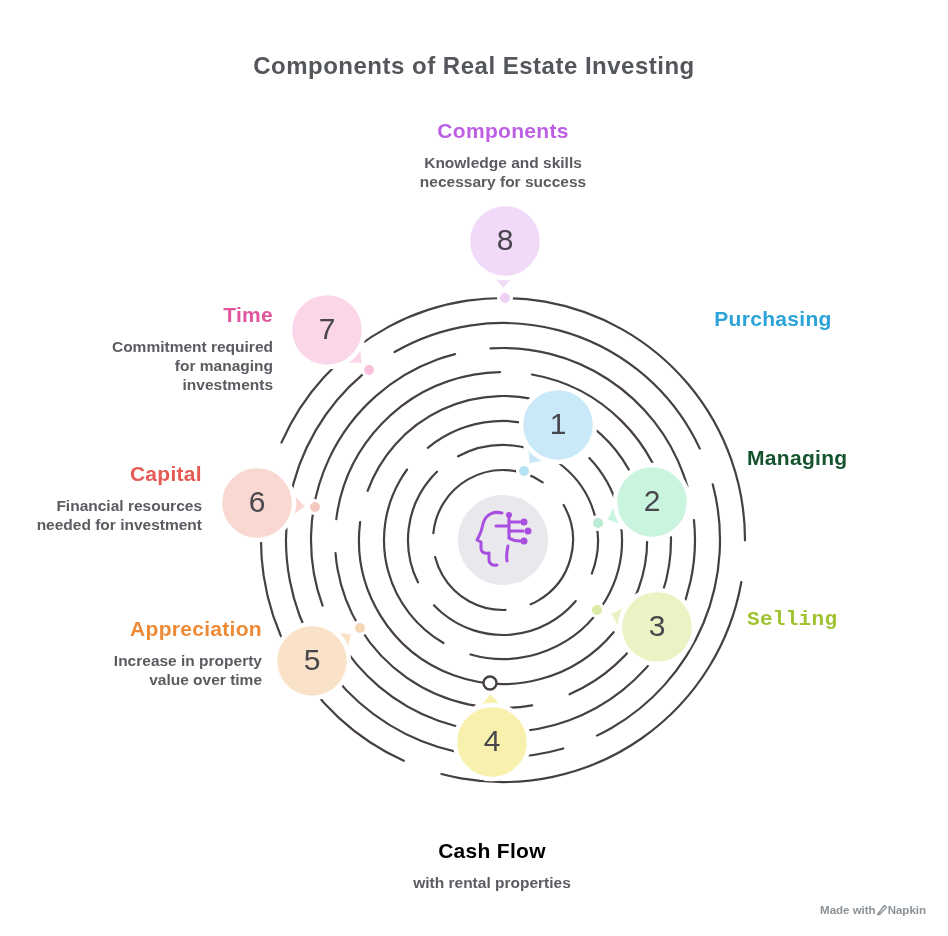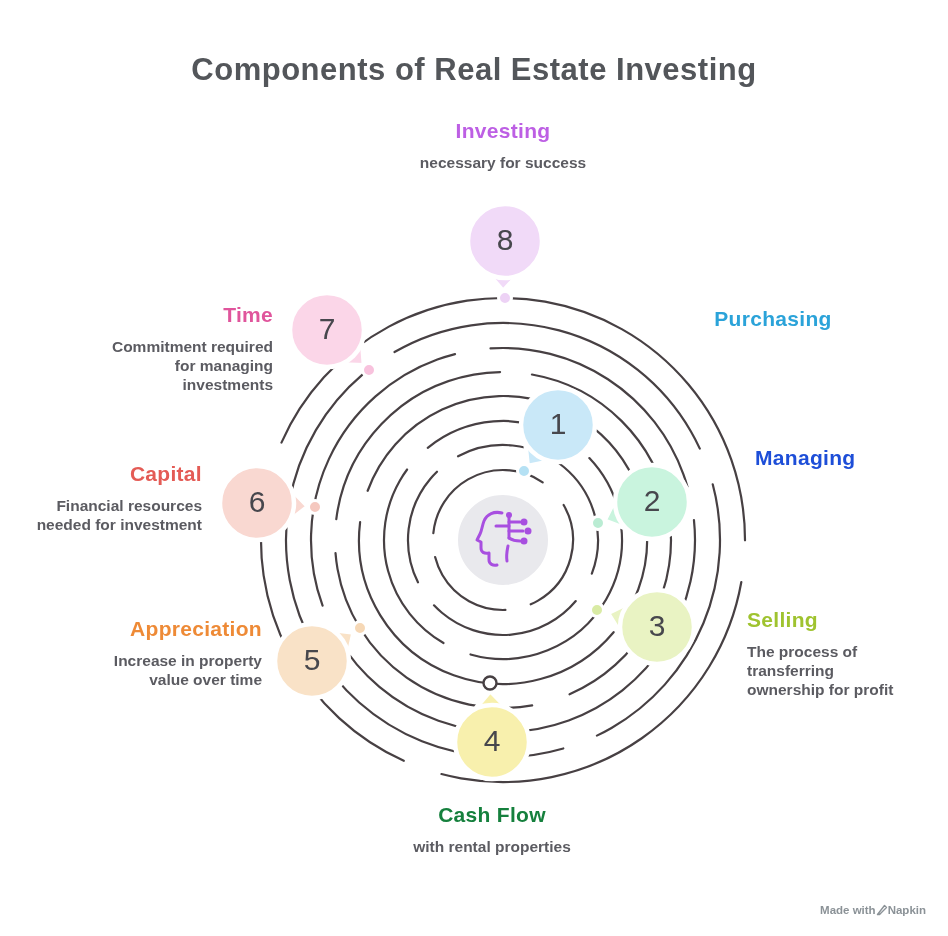--- a/index.html
+++ b/index.html
@@ -15,21 +15,21 @@
   .diagram-svg {
     position: absolute;
     left: 0; top: 0;
     width: 948px; height: 936px;
   }
   .page-title {
     position: absolute;
     left: 0; top: 52px;
     width: 948px;
     text-align: center;
-    font-size: 31px;
+    font-size: 24px;
     font-weight: 700;
     letter-spacing: 0.5px;
     color: #53565a;
   }
   .item-block { position: absolute; }
   .item-label {
     font-size: 21px;
     font-weight: 700;
     line-height: 23px;
     letter-spacing: 0.3px;
@@ -162,34 +162,29 @@
   <div class="bubble-number num-5">5</div>
   <div class="bubble-number num-6">6</div>
   <div class="bubble-number num-7">7</div>
   <div class="bubble-number num-8">8</div>
 
   <div class="item-block blk-purchasing">
     <div class="item-label" style="color: rgb(43, 163, 217);">Purchasing</div>
   </div>
 
   <div class="item-block blk-managing">
-    <div class="item-label" style="color: #1d4ed8; margin-left: 8px;">Managing</div>
+    <div class="item-label" style="color: #14532d;">Managing</div>
   </div>
 
   <div class="item-block blk-selling">
-    <div class="item-label" style="color: rgb(159, 195, 47);">Selling</div>
-    <div class="item-desc">
-      <div>The process of</div>
-      <div>transferring</div>
-      <div>ownership for profit</div>
-    </div>
+    <div class="item-label" style="color: rgb(159, 195, 47); font-family: Liberation Mono, monospace;">Selling</div>
   </div>
 
   <div class="item-block blk-cashflow">
-    <div class="item-label" style="color: #15803d;">Cash Flow</div>
+    <div class="item-label" style="color: #000000; margin-top: 36px;">Cash Flow</div>
     <div class="item-desc">
       <div>with rental properties</div>
     </div>
   </div>
 
   <div class="item-block blk-capital">
     <div class="item-label" style="color: rgb(228, 91, 85);">Capital</div>
     <div class="item-desc">
       <div>Financial resources</div>
       <div>needed for investment</div>
@@ -207,22 +202,23 @@
   <div class="item-block blk-time">
     <div class="item-label" style="color: rgb(224, 85, 156);">Time</div>
     <div class="item-desc">
       <div>Commitment required</div>
       <div>for managing</div>
       <div>investments</div>
     </div>
   </div>
 
   <div class="item-block blk-expertise">
-    <div class="item-label" style="color: rgb(189, 95, 228);">Investing</div>
-    <div class="item-desc">
+    <div class="item-label" style="color: rgb(189, 95, 228);">Components</div>
+    <div class="item-desc">
+      <div>Knowledge and skills</div>
       <div>necessary for success</div>
     </div>
   </div>
 
   <div class="watermark">
     <span>Made with</span>
     <svg width="12" height="12" viewBox="0 0 12 12">
       <path d="M1.5 10.5 L8.5 1.5 L10.5 3.5 L3.5 10.5 Z M1.5 10.5 L4.5 9.8" fill="none" stroke="#8b9297" stroke-width="1.4" stroke-linejoin="round" stroke-linecap="round"></path>
     </svg>
     <span>Napkin</span>

